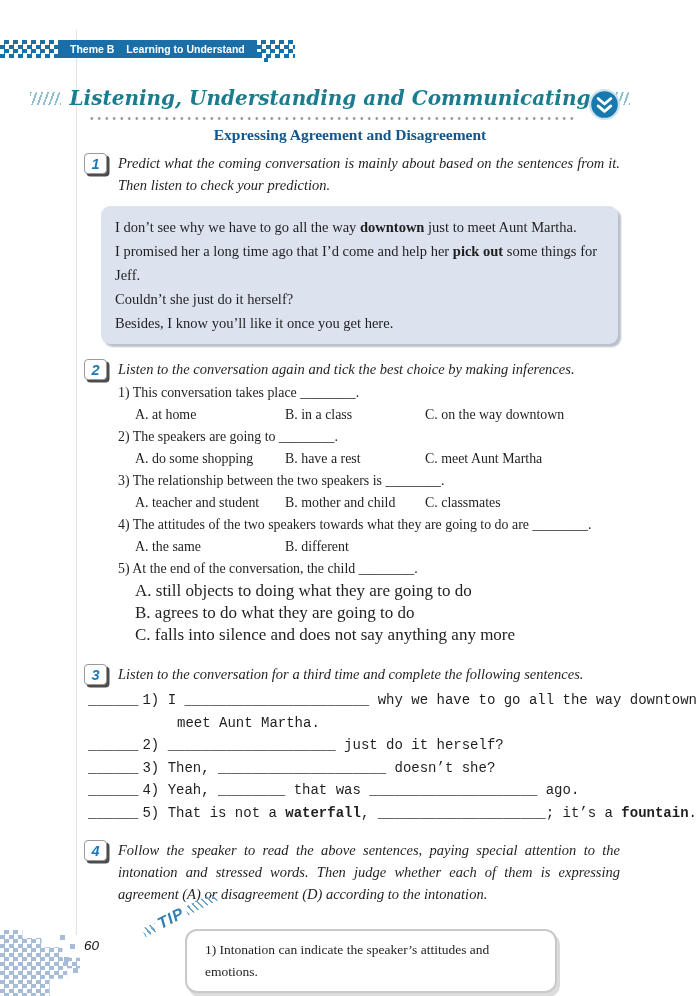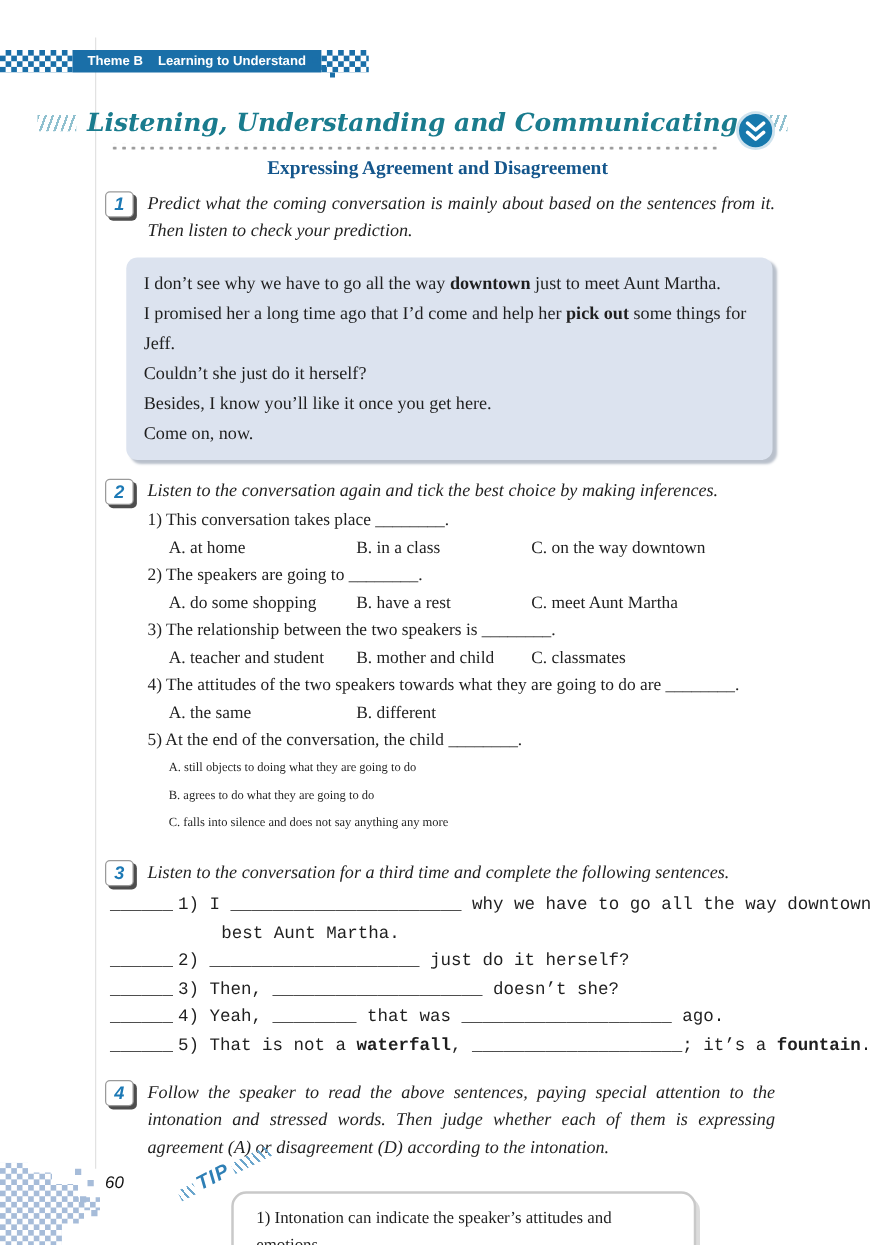--- a/index.html
+++ b/index.html
@@ -79,21 +79,21 @@
     background:#dce3ef; border-radius:9px;
     box-shadow:3px 3px 2px #b9c0cb;
     padding:9px 14px; font-size:14.5px; line-height:24px;
   }
   .qb-line b { font-weight:bold; }
   
   .sec2 { margin-top:14px; }
   .qline { font-size:13.9px; line-height:22px; white-space:nowrap; }
   .opts { display:flex; font-size:13.9px; line-height:22px; padding-left:17px; white-space:nowrap; }
   .opt-a { width:150px; } .opt-b { width:140px; } .opt-c { flex:1; }
-  .opt-stacked { font-size:10px; line-height:22px; padding-left:17px; white-space:nowrap; }
+  .opt-stacked { font-size:17px; line-height:22px; padding-left:17px; white-space:nowrap; }
   
   .sec3 { margin-top:17px; }
   .s3-item { font-size:14px; line-height:22.5px; margin-left:-30px; white-space:nowrap;font-family:Liberation Mono, monospace; }
   .s3-cont { padding-left:89px; }
   .s3-item .gap { display:inline-block; width:4px; }
   
   .sec4 { margin-top:15px; }
   
   .tip-wrap { position:relative; margin:24px 0 0 67px; width:372px; }
   .tip-box {
@@ -170,21 +170,20 @@
   <div class="content">
 
     <div class="section">
       <div class="badge">1</div>
       <p class="instr">Predict what the coming conversation is mainly about based on the sentences from it. Then listen to check your prediction.</p>
       <div class="quote-box">
         <div class="qb-line"><span>I don’t see why we have to go all the way </span><b>downtown</b><span> just to meet Aunt Martha.</span></div>
         <div class="qb-line"><span>I promised her a long time ago that I’d come and help her </span><b>pick out</b><span> some things for Jeff.</span></div>
         <div class="qb-line"><span>Couldn’t she just do it herself?</span><b></b><span></span></div>
         <div class="qb-line"><span>Besides, I know you’ll like it once you get here.</span><b></b><span></span></div>
-        <div class="qb-line"><span>Come on, now.</span><b></b><span></span></div>
       </div>
     </div>
 
     <div class="section sec2">
       <div class="badge">2</div>
       <p class="instr oneline">Listen to the conversation again and tick the best choice by making inferences.</p>
       <div style="margin-top:2px;">
         <div class="qline">1) This conversation takes place ________.</div>
         <div class="opts">
           <span class="opt-a">A. at home</span>
@@ -213,21 +212,21 @@
         <div class="opt-stacked">B. agrees to do what they are going to do</div>
         <div class="opt-stacked">C. falls into silence and does not say anything any more</div>
       </div>
     </div>
 
     <div class="section sec3">
       <div class="badge">3</div>
       <p class="instr oneline">Listen to the conversation for a third time and complete the following sentences.</p>
       <div style="margin-top:4px;">
         <div class="s3-item"><span>______</span><span class="gap"></span><span>1) I </span><span>______________________</span><span> why we have to go all the way downtown just to</span></div>
-        <div class="s3-item s3-cont">best Aunt Martha.</div>
+        <div class="s3-item s3-cont">meet Aunt Martha.</div>
         <div class="s3-item"><span>______</span><span class="gap"></span><span>2) </span><span>____________________</span><span> just do it herself?</span></div>
         <div class="s3-item"><span>______</span><span class="gap"></span><span>3) Then, </span><span>____________________</span><span> doesn’t she?</span></div>
         <div class="s3-item"><span>______</span><span class="gap"></span><span>4) Yeah, </span><span>________</span><span> that was </span><span>____________________</span><span> ago.</span></div>
         <div class="s3-item"><span>______</span><span class="gap"></span><span>5) That is not a </span><b>waterfall</b><span>, </span><span>____________________</span><span>; it’s a </span><b>fountain</b><span>.</span></div>
       </div>
     </div>
 
     <div class="section sec4">
       <div class="badge">4</div>
       <p class="instr">Follow the speaker to read the above sentences, paying special attention to the intonation and stressed words. Then judge whether each of them is expressing agreement (A) or disagreement (D) according to the intonation.</p>

